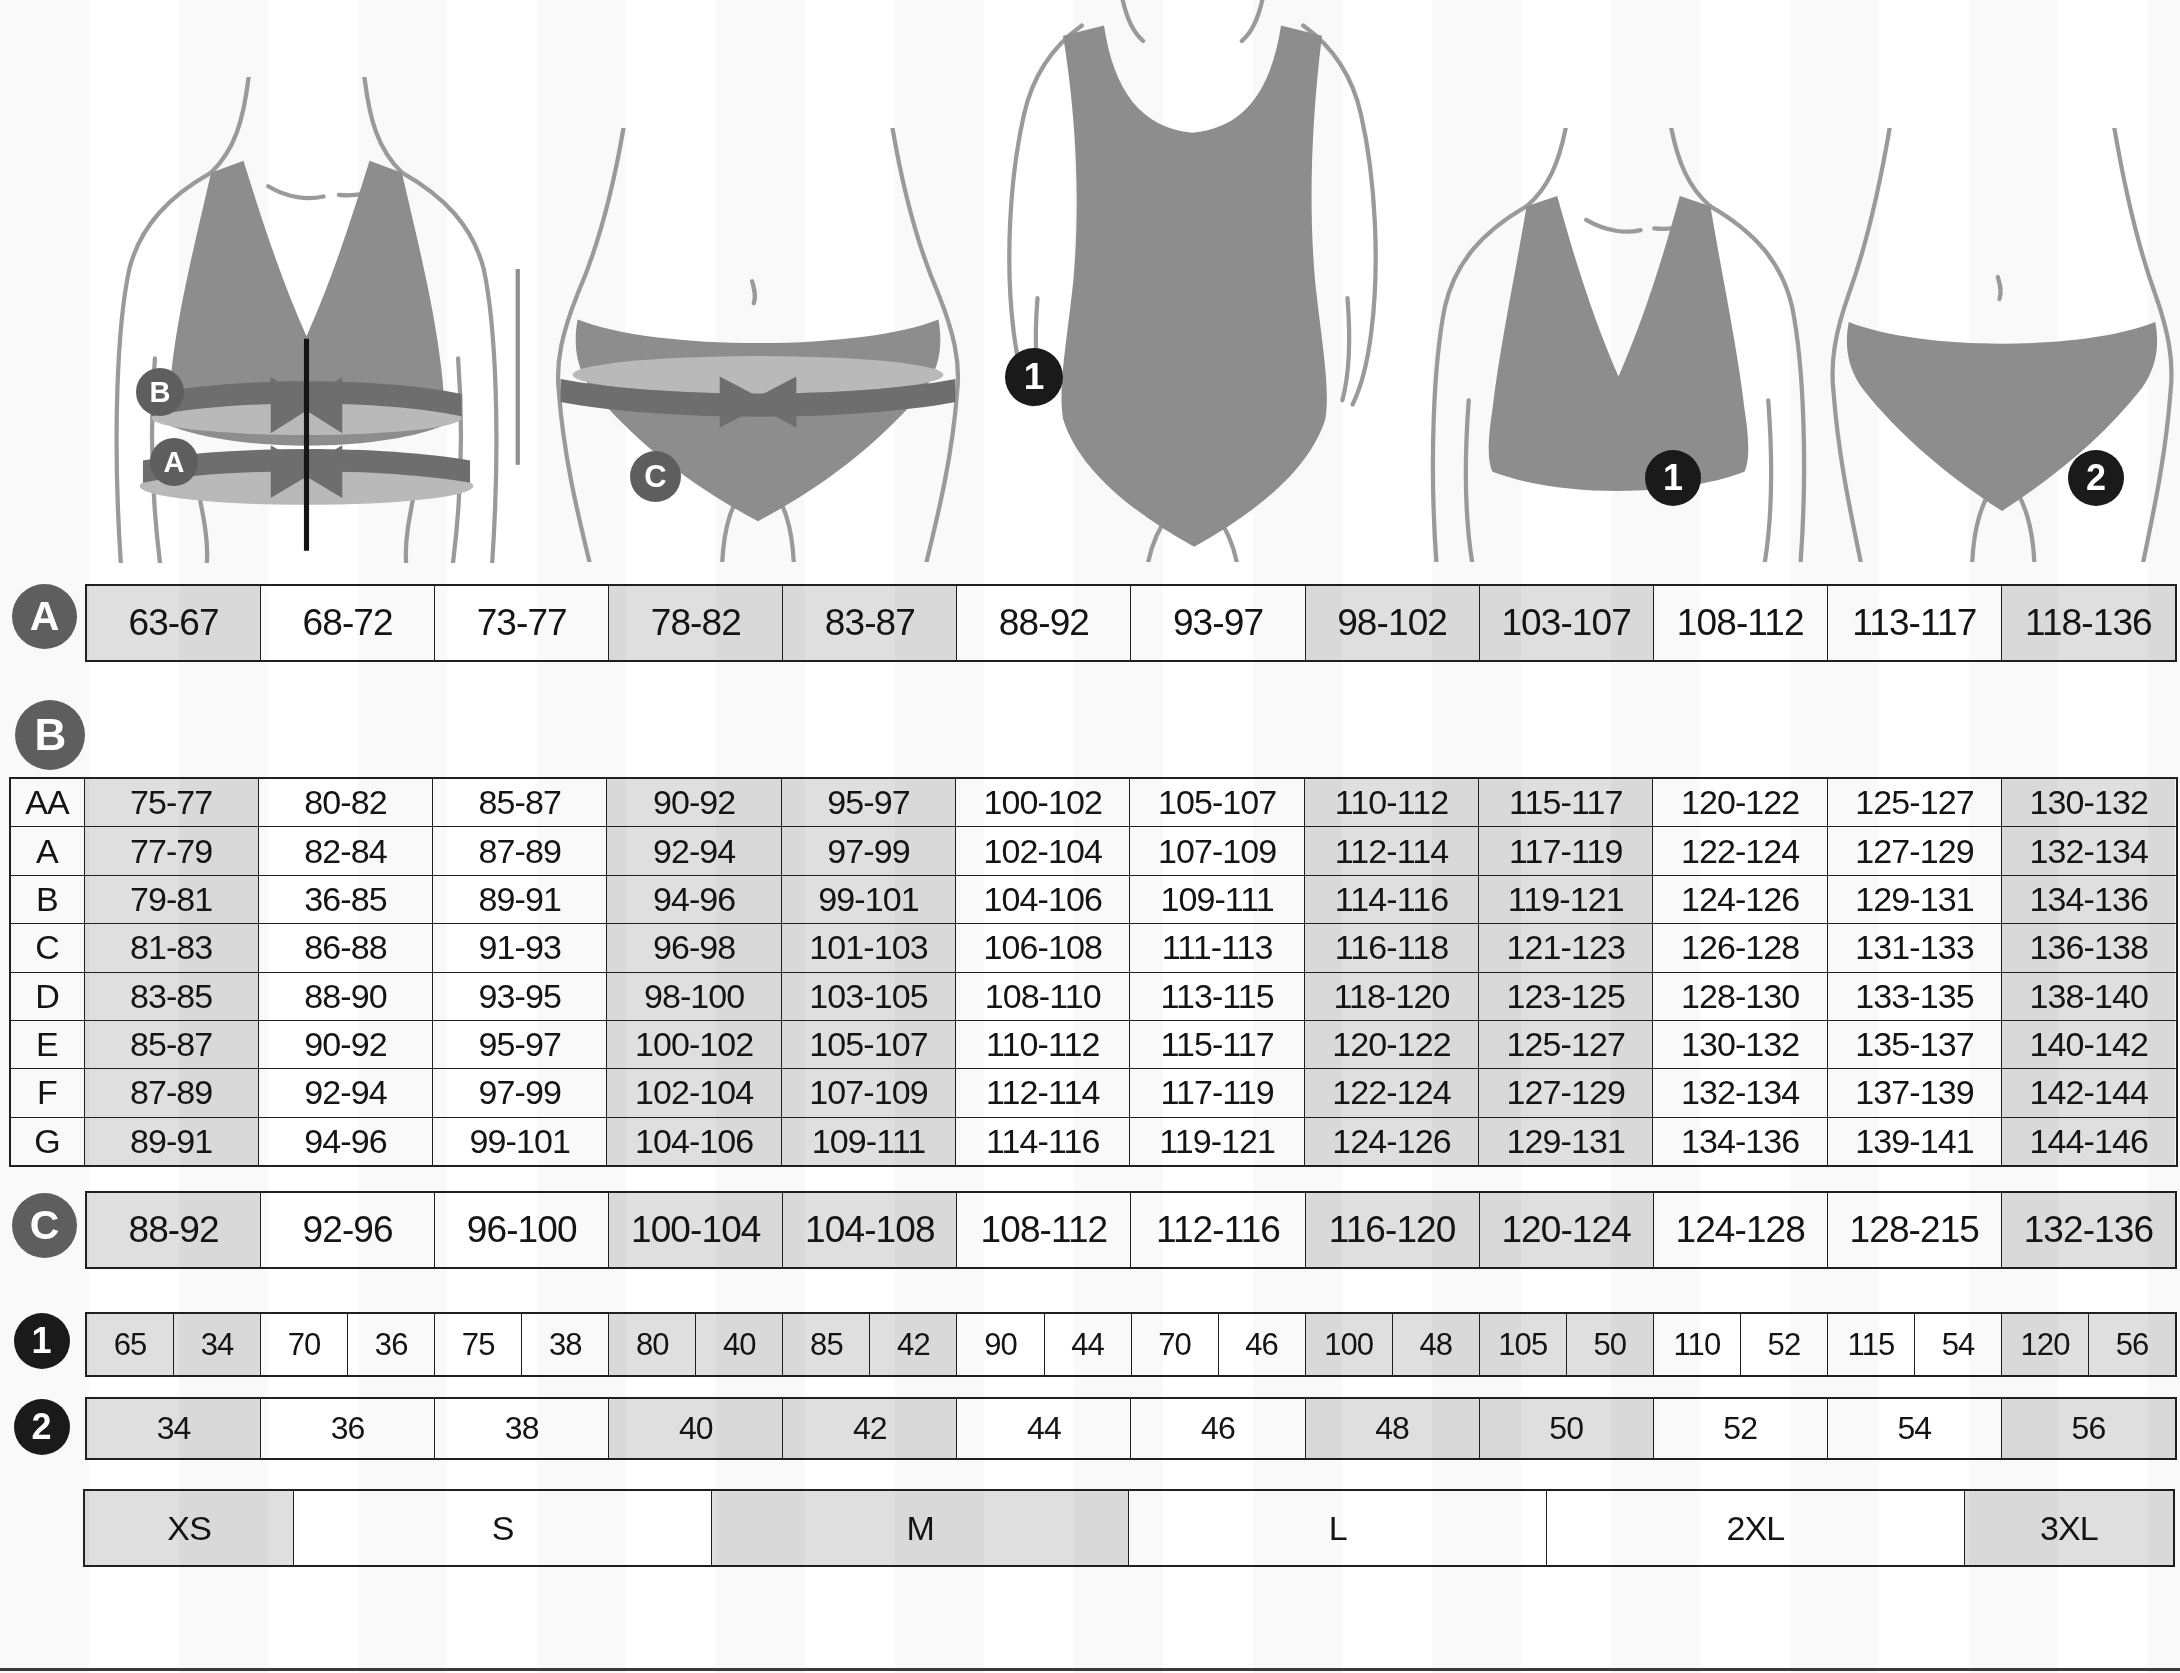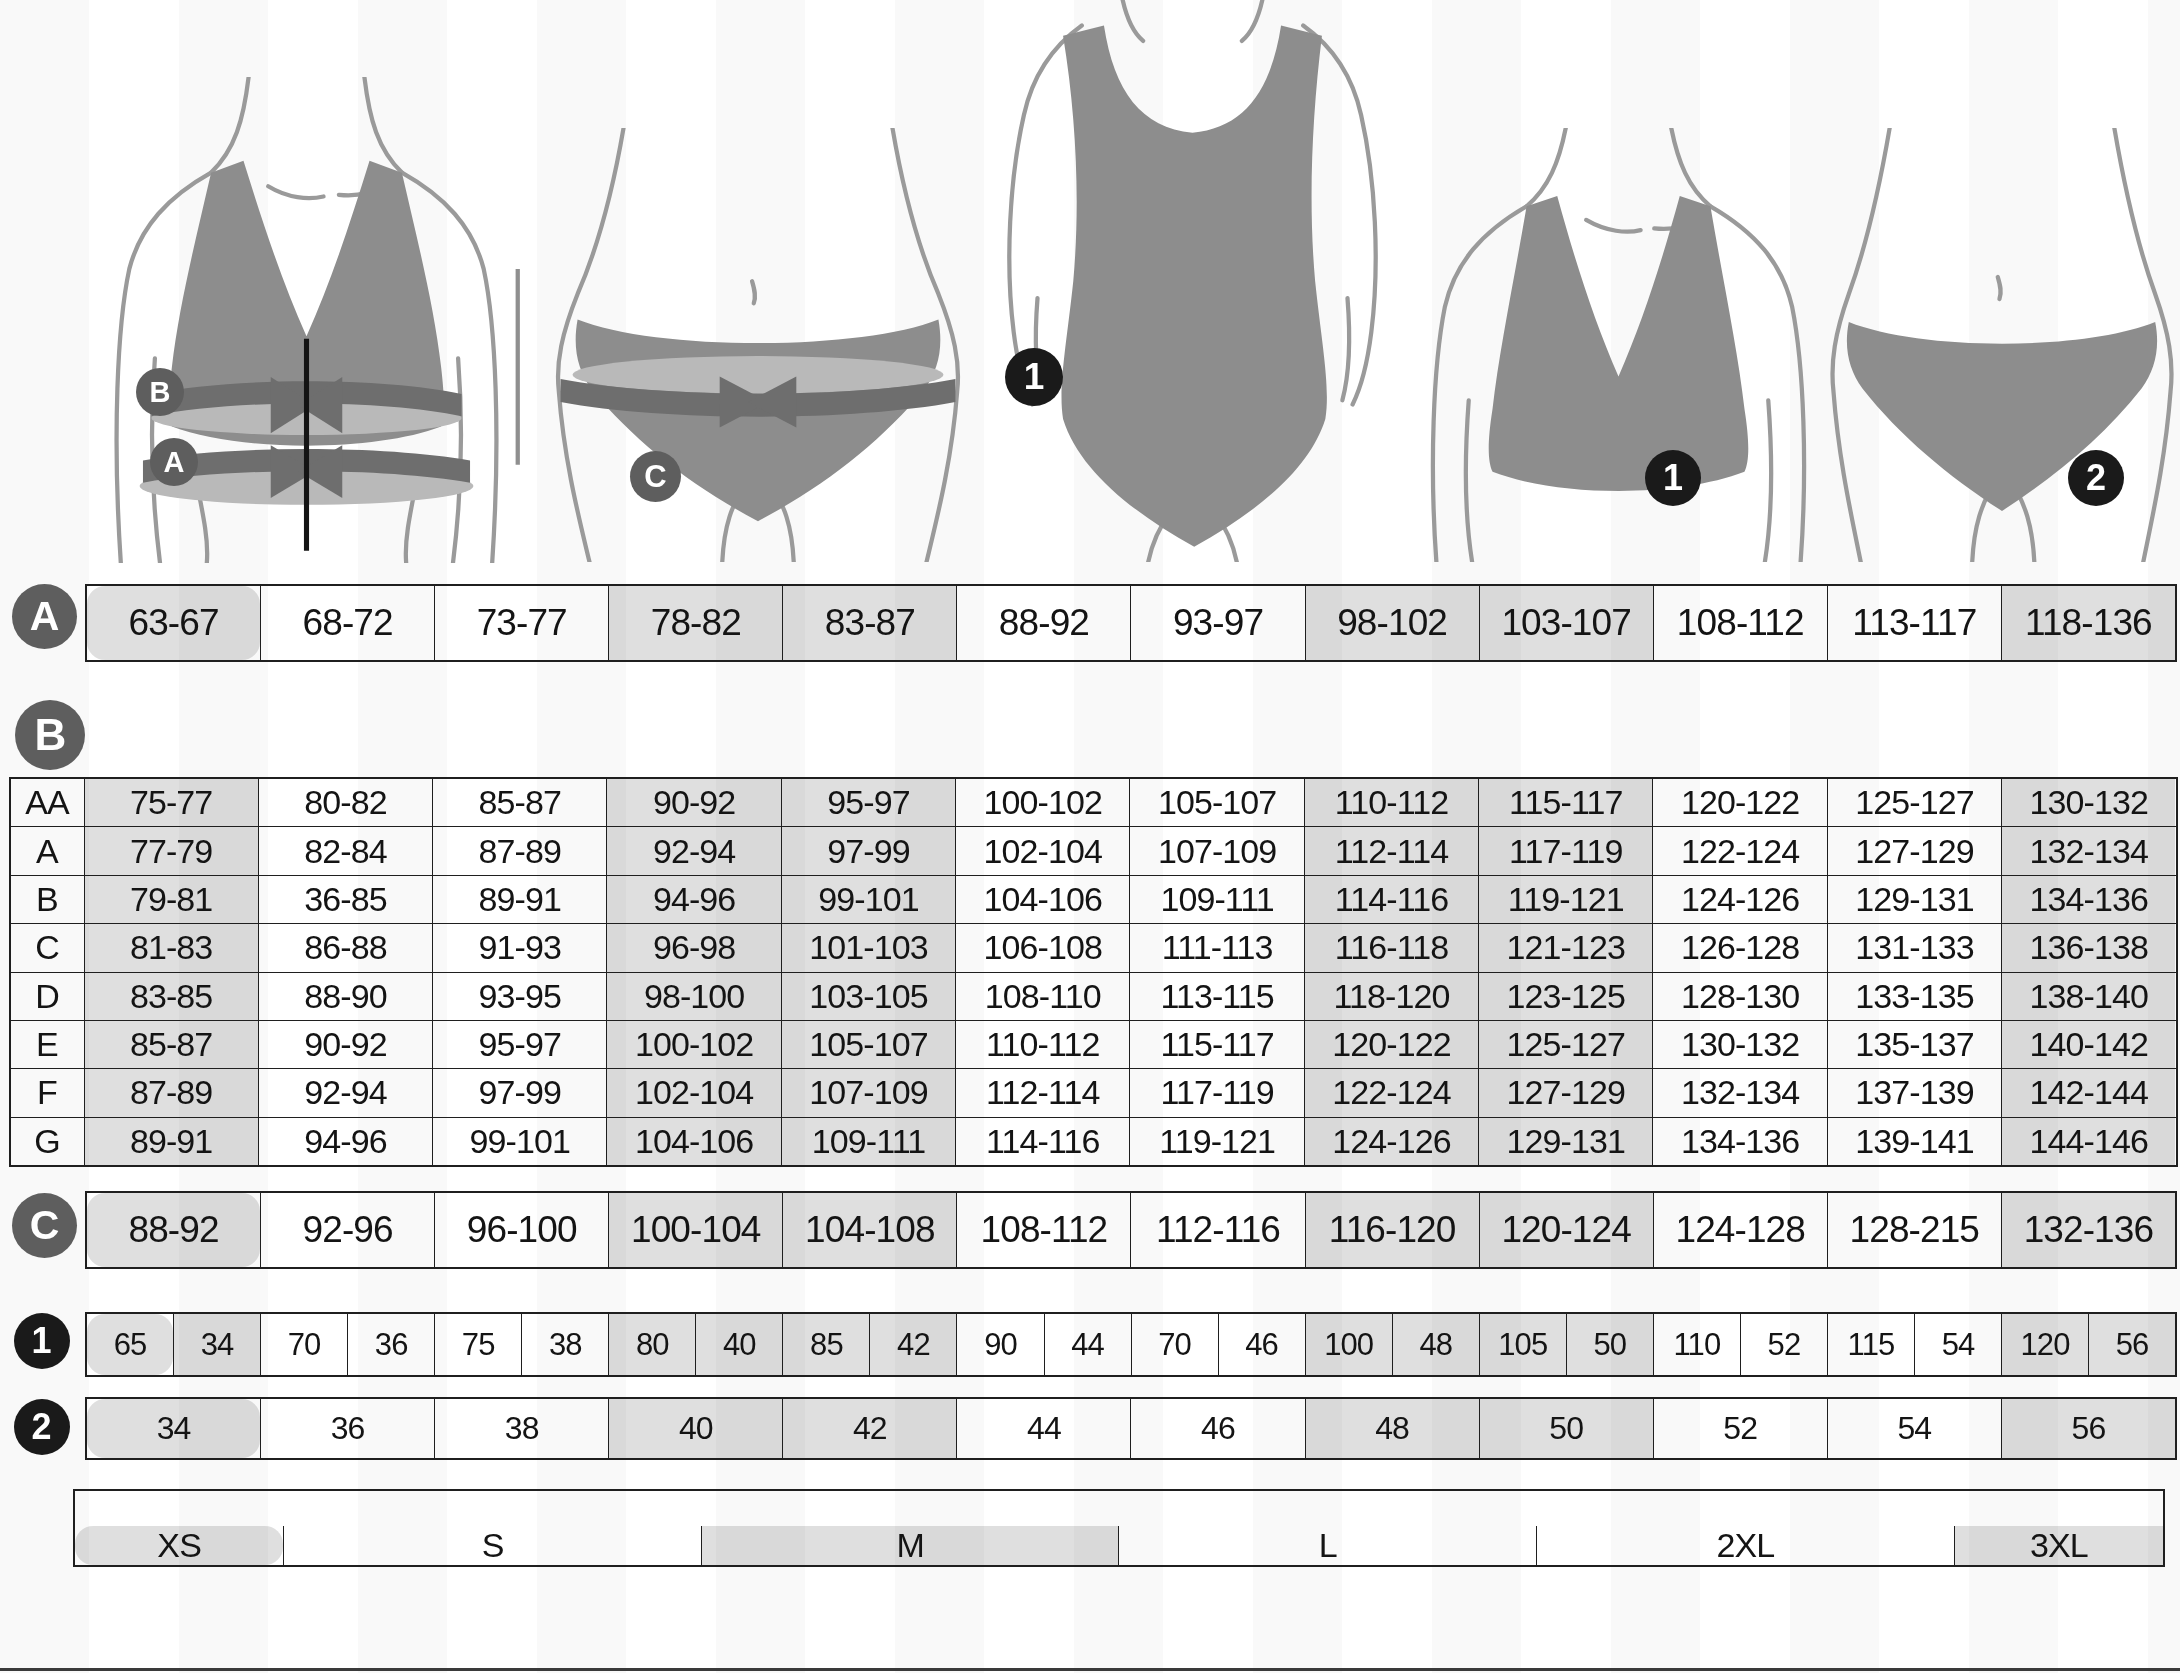--- a/index.html
+++ b/index.html
@@ -9,21 +9,21 @@
     background-image:repeating-linear-gradient(90deg, rgba(0,0,0,0.022) 0 89px, rgba(0,0,0,0) 89px 179px);
     font-family:"Liberation Sans", sans-serif;color:#141414;
   }
   .fig{position:absolute;}
   
   .band-row{position:absolute;display:flex;border:2.6px solid #1f1f1f;box-sizing:border-box;background:transparent;}
   .band-row .cell{
     flex:1 1 0;display:flex;align-items:center;justify-content:center;
     border-left:1.7px solid #1f1f1f;letter-spacing:-0.9px;white-space:nowrap;
   }
-  .band-row .cell:first-child{border-left:none;border-radius:18px;}
+  .band-row .cell:first-child{border-left:none;}
   .cell.gray{background:rgba(0,0,0,0.125);}
   .fs-a{font-size:37px;}
   .fs-1{font-size:31px;}
   .fs-2{font-size:32px;}
   .fs-s{font-size:34px;}
   
   .btable{position:absolute;display:flex;flex-direction:column;border:2.6px solid #1f1f1f;box-sizing:border-box;}
   .brow{flex:1 1 0;display:flex;border-top:1.7px solid #1f1f1f;}
   .brow:first-child{border-top:none;}
   .brow .cell{
@@ -339,21 +339,21 @@
       <div class="cell gray">42</div>
       <div class="cell">44</div>
       <div class="cell">46</div>
       <div class="cell gray">48</div>
       <div class="cell gray">50</div>
       <div class="cell">52</div>
       <div class="cell">54</div>
       <div class="cell gray">56</div>
     </div>
 
-  <div class="band-row fs-s" style="left:73px;top:1489px;width:2092px;height:78px;align-items:flex-end;">
+  <div class="band-row fs-s" style="left:83px;top:1489px;width:2092px;height:78px;">
       <div class="cell gray" style="flex-grow: 1;">XS</div>
       <div class="cell" style="flex-grow: 2;">S</div>
       <div class="cell gray" style="flex-grow: 2;">M</div>
       <div class="cell" style="flex-grow: 2;">L</div>
       <div class="cell" style="flex-grow: 2;">2XL</div>
       <div class="cell gray" style="flex-grow: 1;">3XL</div>
     </div>
 
   <div class="bottom-line"></div>
 </div>

